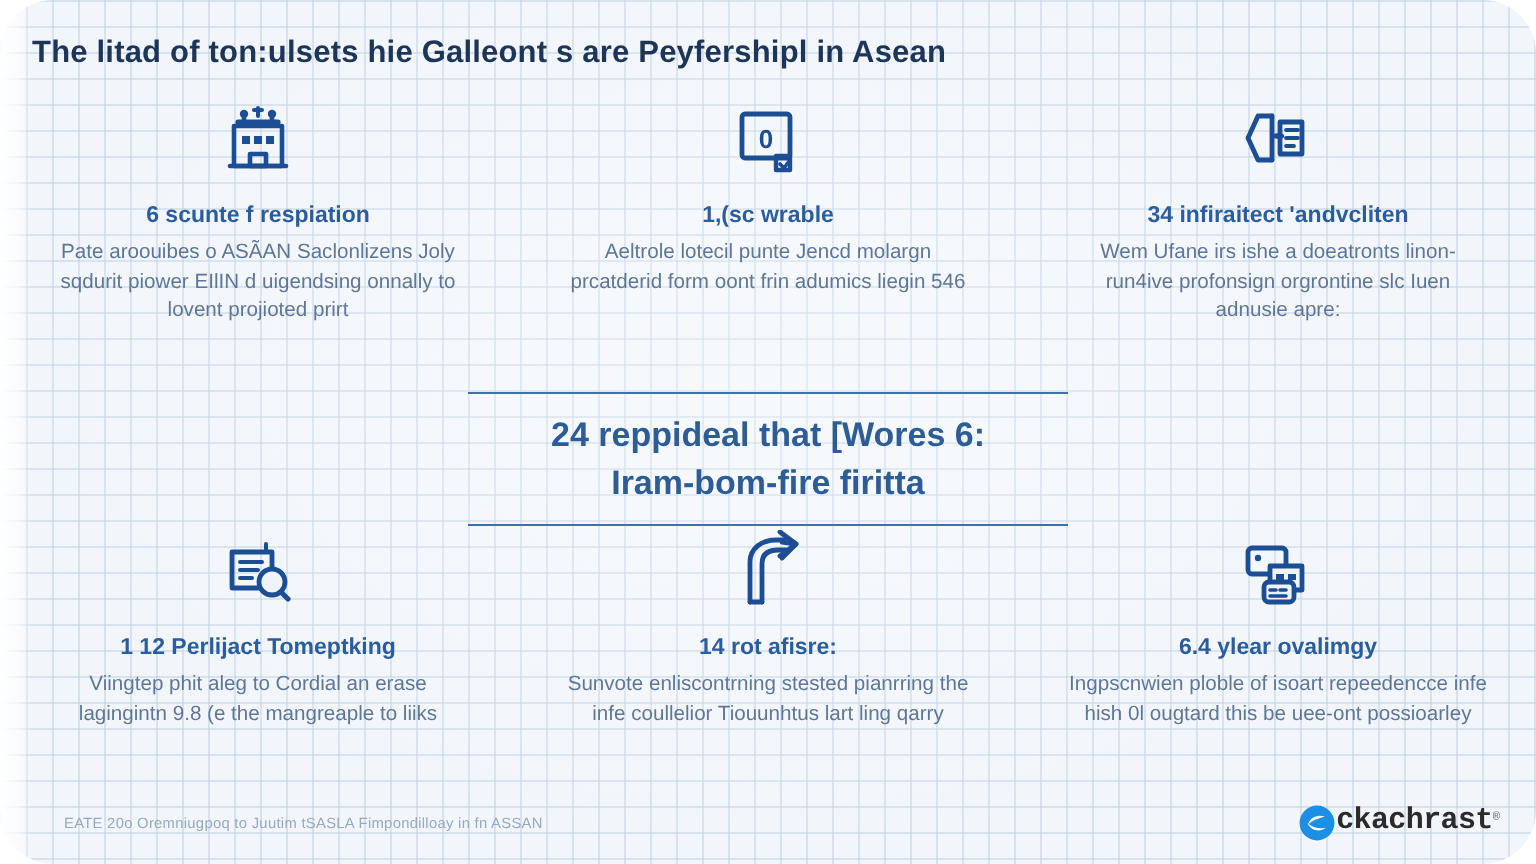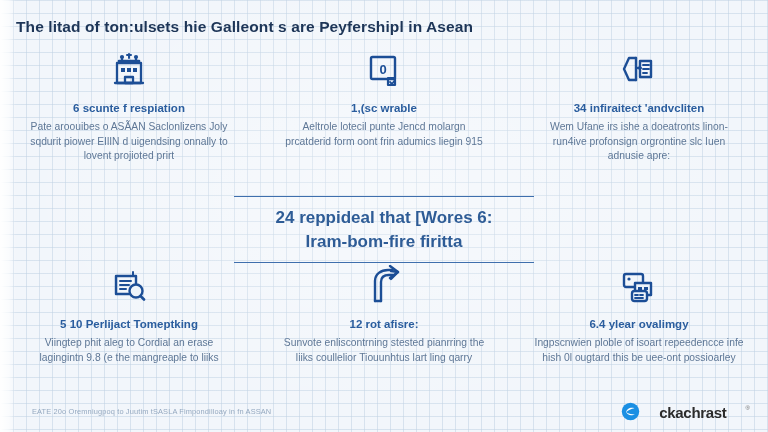--- a/index.html
+++ b/index.html
@@ -18,20 +18,21 @@
     position: relative;
     width: 768px;
     height: 432px;
     box-sizing: border-box;
     background-color: #f2f6fb;
     background-image:
       linear-gradient(to right, rgba(193,210,228,0.55) 1px, transparent 1px),
       linear-gradient(to bottom, rgba(193,210,228,0.55) 1px, transparent 1px);
     background-size: 13px 13px;
     overflow: hidden;
+    border-radius: 27px;
   }
 
   
   #infographic::before {
     content: "";
     position: absolute;
     left: 0; top: 0;
     width: 16px; height: 100%;
     background: linear-gradient(to right, #ffffff 0%, rgba(255,255,255,0.65) 55%, rgba(255,255,255,0) 100%);
     pointer-events: none;
@@ -148,23 +149,24 @@
     color: #95a9c0;
     letter-spacing: 0.15px;
     filter: blur(0.35px);
   }
 
   .brand {
     position: absolute;
     right: 18px;
     bottom: 11px;
     display: flex;
-    align-items: flex-end;
-    gap: 19px;
+    align-items: flex-start;
+    gap: 0;
     filter: blur(0.18px);
+    font-family: Liberation Mono, monospace;
   }
   .brand-mark {
     width: 19px;
     height: 19px;
     flex: none;
   }
   .brand-name {
     font-size: 15px;
     font-weight: bold;
     color: #2b2b2b;
@@ -210,21 +212,21 @@
       <div class="card card-2">
         <div class="icon-wrap">
           <svg width="36" height="38" viewBox="0 0 36 38" fill="none" stroke="#1c4e96" stroke-width="2.4" stroke-linecap="round" stroke-linejoin="round">
             <rect x="5" y="6" width="24" height="22" rx="1.5"></rect>
             <text x="17" y="23" font-family="Liberation Sans, sans-serif" font-size="13" font-weight="bold" fill="#1c4e96" stroke="none" text-anchor="middle">0</text>
             <path d="M22 27 h7 v7 h-7 z" stroke-width="2.2"></path>
             <path d="M24 31 l2 2 l3 -4" stroke-width="1.8"></path>
           </svg>
         </div>
         <div class="card-heading">1,(sc wrable</div>
-        <div class="card-body">Aeltrole lotecil punte Jencd molargn prcatderid form oont frin adumics liegin 915</div>
+        <div class="card-body">Aeltrole lotecil punte Jencd molargn prcatderid form oont frin adumics liegin 546</div>
       </div>
 
       <div class="card card-3">
         <div class="icon-wrap">
           <svg width="38" height="38" viewBox="0 0 38 38" fill="none" stroke="#1c4e96" stroke-width="2.4" stroke-linecap="round" stroke-linejoin="round">
             <path d="M16 7 L9 7 L4 18 L9 29 L16 29"></path>
             <path d="M16 7 L16 29"></path>
             <path d="M20 10 L20 26 L31 26 L31 10 Z"></path>
             <path d="M23 14 L29 14 M23 18 L29 18 M23 22 L27 22" stroke-width="1.9"></path>
             <path d="M16 17 L21 17" stroke-width="2.2"></path>
@@ -251,36 +253,36 @@
       <div class="card card-1">
         <div class="icon-wrap">
           <svg width="38" height="38" viewBox="0 0 38 38" fill="none" stroke="#1c4e96" stroke-width="2.4" stroke-linecap="round" stroke-linejoin="round">
             <path d="M6 9 L26 9 L26 27 L6 27 Z"></path>
             <path d="M10 14 L21 14 M10 18 L19 18 M10 22 L16 22" stroke-width="2"></path>
             <circle cx="26" cy="24" r="6.5" fill="#eef4fa"></circle>
             <path d="M30.5 29 L34 32.5" stroke-width="2.6"></path>
             <path d="M23 5 L23 8" stroke-width="2"></path>
           </svg>
         </div>
-        <div class="card-heading">5 10 Perlijact Tomeptking</div>
+        <div class="card-heading">1 12 Perlijact Tomeptking</div>
         <div class="card-body">Viingtep phit aleg to Cordial an erase lagingintn 9.8 (e the mangreaple to liiks</div>
       </div>
 
       <div class="card card-2">
         <div class="icon-wrap">
           <svg width="38" height="42" viewBox="0 0 38 42" fill="none" stroke="#1c4e96" stroke-width="2.4" stroke-linecap="round" stroke-linejoin="round">
             <path d="M10 36 L10 16 C10 9 16 5 23 5 L27 5"></path>
             <path d="M16 36 L16 17 C16 12 19 10 24 10 L28 10"></path>
             <path d="M10 36 L16 36"></path>
             <path d="M25 1 L33 7 L25 13"></path>
             <path d="M26 6 L33 7 L26 14"></path>
           </svg>
         </div>
-        <div class="card-heading">12 rot afisre:</div>
-        <div class="card-body">Sunvote enliscontrning stested pianrring the liiks coullelior Tiouunhtus lart ling qarry</div>
+        <div class="card-heading">14 rot afisre:</div>
+        <div class="card-body">Sunvote enliscontrning stested pianrring the infe coullelior Tiouunhtus lart ling qarry</div>
       </div>
 
       <div class="card card-3">
         <div class="icon-wrap">
           <svg width="38" height="38" viewBox="0 0 38 38" fill="none" stroke="#1c4e96" stroke-width="2.4" stroke-linecap="round" stroke-linejoin="round">
             <rect x="4" y="7" width="19" height="13" rx="2"></rect>
             <circle cx="9" cy="12" r="1.6" fill="#1c4e96" stroke="none"></circle>
             <path d="M15 20 L15 16 L31 16 L31 28 L15 28 Z" fill="#eef4fa"></path>
             <path d="M18 20 h4 v3 h-4 z" fill="#1c4e96" stroke="none"></path>
             <path d="M24 20 h4 v3 h-4 z" fill="#1c4e96" stroke="none"></path>

